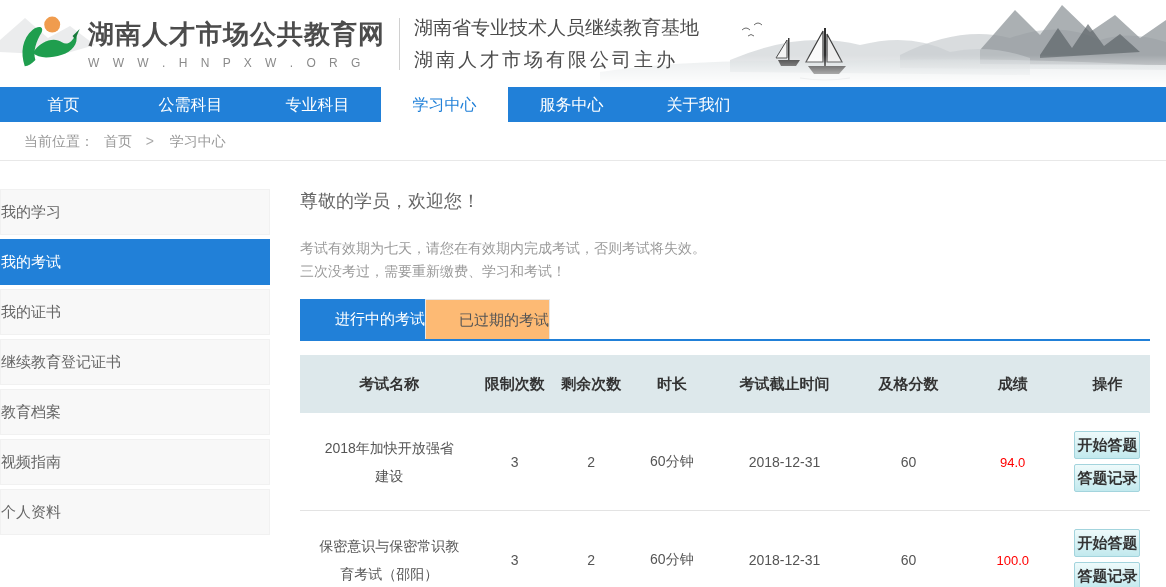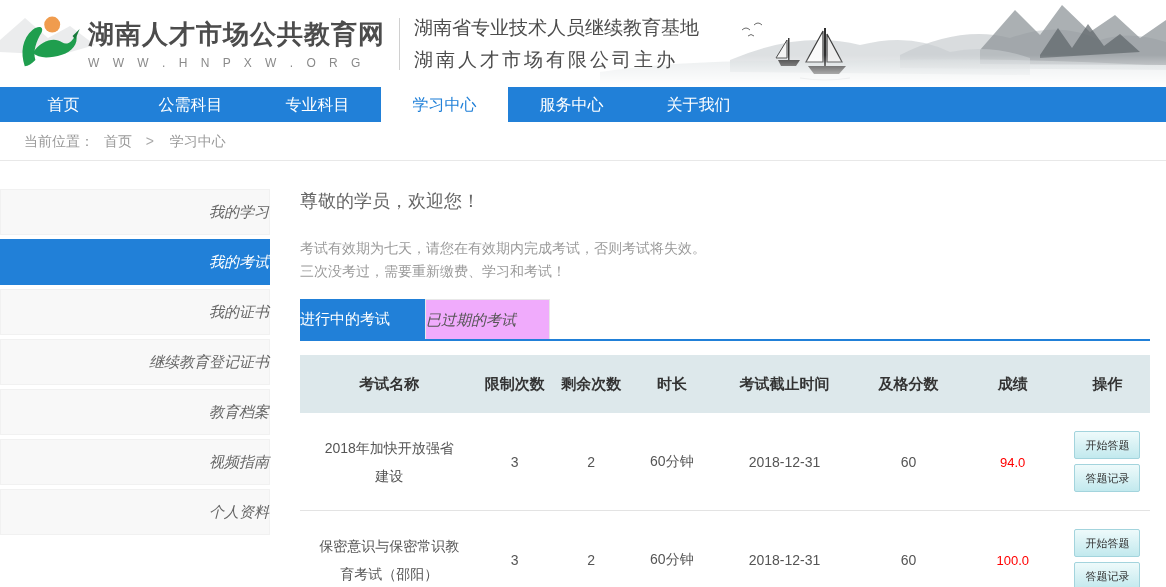--- a/index.html
+++ b/index.html
@@ -27,47 +27,47 @@
   
   .breadcrumb { height:39px; line-height:39px; padding-left:24px; font-size:14px;
     color:#999; border-bottom:1px solid #e8e8e8; }
   .breadcrumb a { color:#999; text-decoration:none; margin:0 6px; }
   .breadcrumb .sep { margin:0 4px; color:#aaa; }
   .breadcrumb .cur { margin-left:8px; }
 
   
   .content { display:flex; padding-top:28px; }
   .sidebar { width:270px; flex:0 0 auto; }
-  .side-item { height:46px; line-height:44px; text-align:right; font-size:15px; color:#666;
-    background:#f8f8f8; border:1px solid #f1f1f1; margin-bottom:4px; cursor:pointer;font-style:italic; }
+  .side-item { height:46px; line-height:44px; text-align:left; font-size:15px; color:#666;
+    background:#f8f8f8; border:1px solid #f1f1f1; margin-bottom:4px; cursor:pointer; }
   .side-item.active { background:#2180d8; border-color:#2180d8; color:#fff; }
 
   .main-content { flex:1; margin-left:30px; padding-right:16px; }
   .welcome-title { font-size:18px; color:#666; margin-bottom:24px;font-family:Liberation Serif, serif; }
   .welcome-line { font-size:14px; color:#9a9a9a; line-height:1.65; }
 
   
   .tabs { display:flex; margin-top:16px; border-bottom:2px solid #2180d8; }
-  .tab { width:125px; height:40px; line-height:40px; text-align:left; font-size:15px; cursor:pointer; }
+  .tab { width:125px; height:40px; line-height:40px; text-align:right; font-size:15px; cursor:pointer; }
   .tab.active { background:#2180d8; color:#fff; }
-  .tab.inactive { background:#f0abfc; color:#555; border:1px solid #e8e8e8; border-bottom:none;font-style:italic; }
+  .tab.inactive { background:#fdba74; color:#555; border:1px solid #e8e8e8; border-bottom:none; }
 
   
   table.exam-table { width:100%; border-collapse:collapse; margin-top:14px; table-layout:fixed; }
   .exam-table th { background:#dde8eb; height:58px; font-size:15px; color:#333; font-weight:bold; text-align:center; }
   .exam-table td { text-align:center; font-size:14px; color:#555; padding:16px 0; border-bottom:1px solid #e3e3e3; }
   .exam-table col.c-name{width:21%;} .exam-table col.c-limit{width:8.5%;}
   .exam-table col.c-rem{width:9.5%;} .exam-table col.c-dur{width:9.5%;}
   .exam-table col.c-dead{width:17%;} .exam-table col.c-pass{width:12.2%;}
   .exam-table col.c-score{width:12.3%;} .exam-table col.c-act{width:10%;}
   .exam-name { display:inline-block; max-width:142px; line-height:2; }
   .score { color:#ff0000; font-size:13px;margin-top:20px; }
-  .act-btn { display:block; margin:2px auto; width:66px; height:28px; font-size:11px; color:#333;
+  .act-btn { display:block; margin:2px auto; width:66px; height:28px; font-size:15px; color:#333;
     background:linear-gradient(#eefafb,#c2e9ee); border:1px solid #a3d4dd; border-radius:2px; cursor:pointer;
-    font-family:"Liberation Sans", sans-serif; }
+    font-family:"Liberation Sans", sans-serif;font-weight:bold; }
   .act-btn + .act-btn { margin-top:5px; }
 </style>
 </head>
 <body>
 
 <header class="site-header">
   <svg class="ink-art" viewBox="0 0 1166 87" preserveAspectRatio="none">
     <defs>
       <linearGradient id="mist" x1="0" y1="0" x2="0" y2="1">
         <stop offset="0%" stop-color="#ffffff" stop-opacity="0"></stop>

